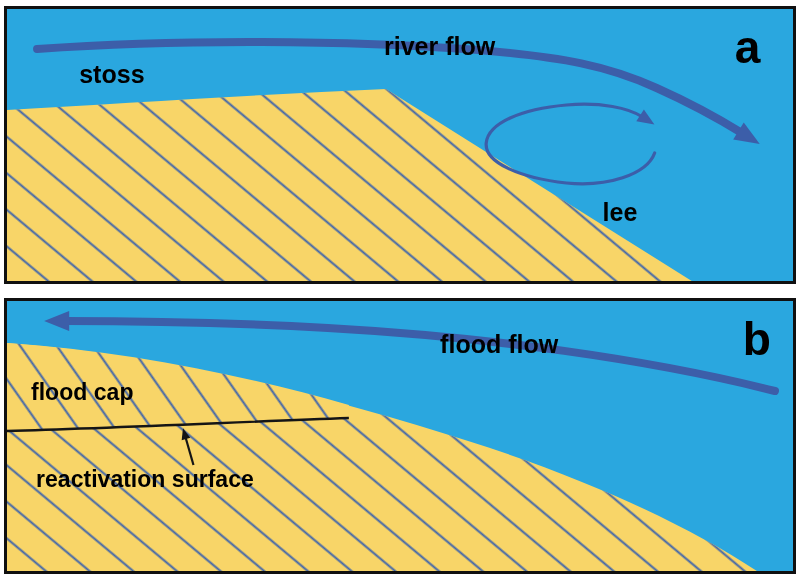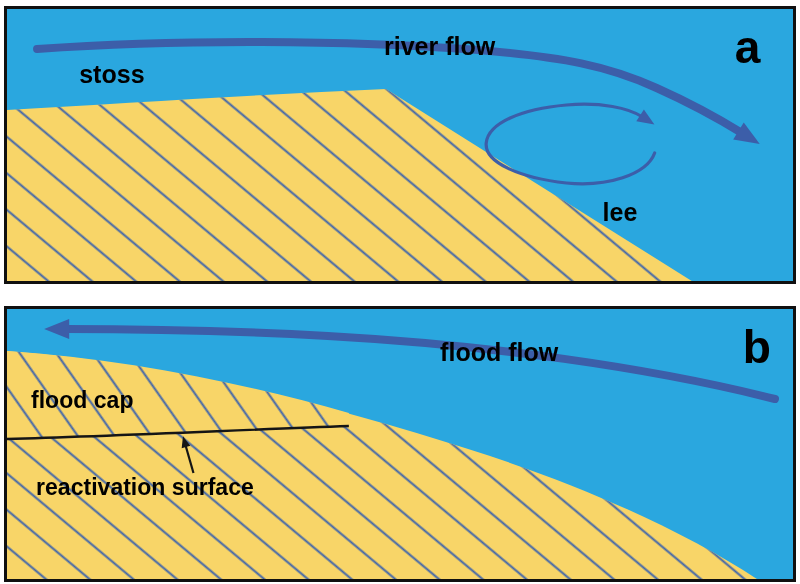--- a/index.html
+++ b/index.html
@@ -6,21 +6,21 @@
   body{
     width:800px;height:584px;position:relative;background:#ffffff;
     font-family:"Liberation Sans",sans-serif;overflow:hidden;
   }
   .panel{
     position:absolute;left:4px;width:792px;box-sizing:border-box;
     border:3px solid var(--panel-border,#101010);
     background:var(--water,#2aa7df);
   }
   #panel-a{top:6px;height:278px;}
-  #panel-b{top:306px;height:276px;}
+  #panel-b{top:298px;height:276px;}
   .panel svg{display:block;width:100%;height:100%;}
   text{font-family:"Liberation Sans",sans-serif;}
   .lbl{font-weight:bold;font-size:25px;fill:var(--label-text,#000);}
   .lbl-sm{font-weight:bold;font-size:23px;fill:var(--label-text,#000);}
   .corner{font-weight:bold;font-size:46px;fill:var(--label-text,#000);}
 </style>
 </head>
 <body>
 
 <div class="panel" id="panel-a">

